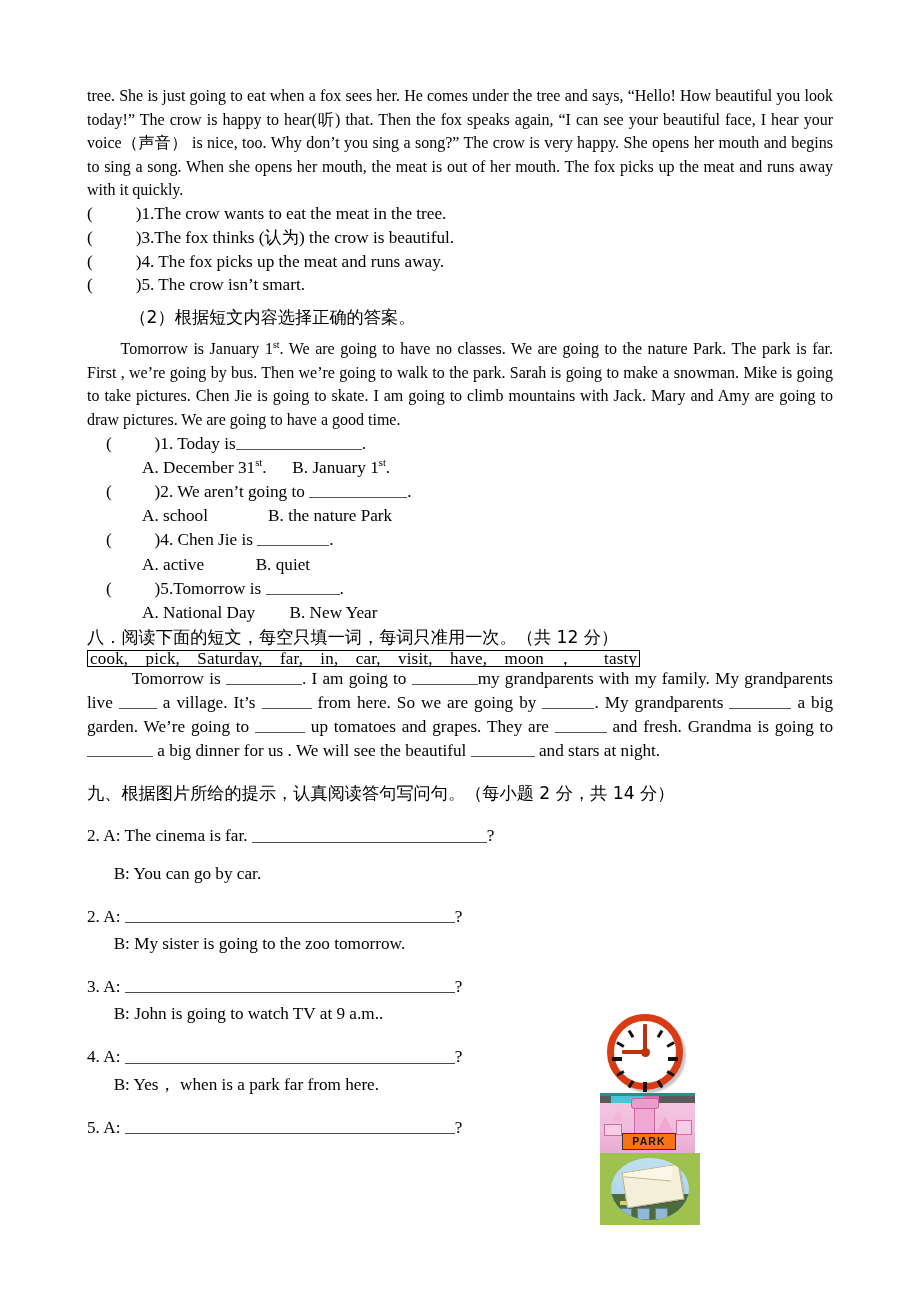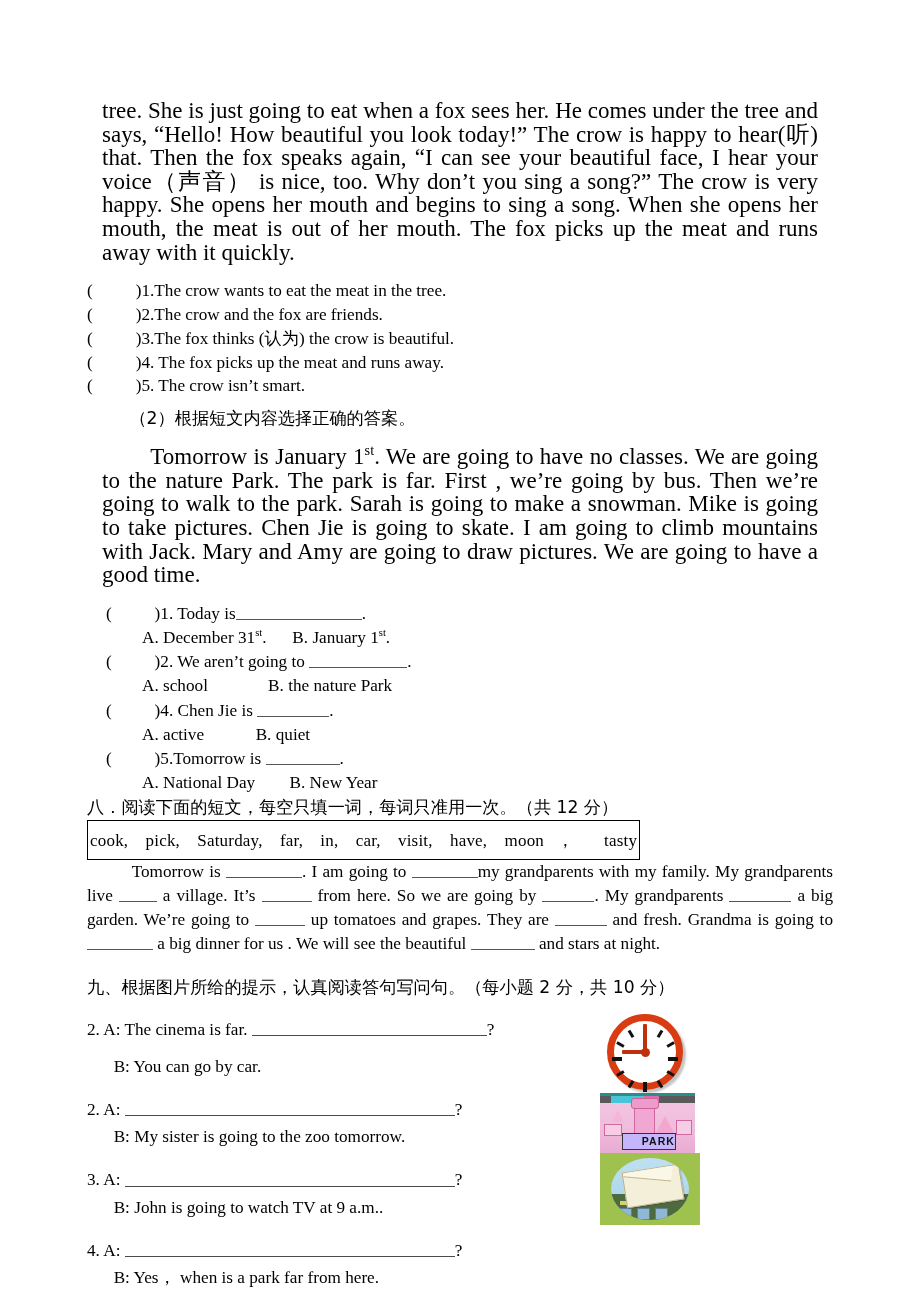--- a/index.html
+++ b/index.html
@@ -15,25 +15,25 @@
     color: #000000;
     overflow: hidden;
   }
   .page {
     position: absolute;
     left: 87px;
     top: 84px;
     width: 746px;
   }
   .para {
-    font-size: 23px;
+    font-size: 16px;
     line-height: 23.6px;
     text-align: justify;
     text-justify: inter-word;
-    margin: 15px;
+    margin: 0;
   }
   .para-indent {
     text-indent: 2.1em;
   }
   .sup {
     font-size: 0.62em;
     vertical-align: super;
     line-height: 0;
   }
   .tf-line {
@@ -69,21 +69,21 @@
   }
   .sect-head {
     font-size: 17.2px;
     line-height: 24px;
     margin: 0;
   }
   .wordbank {
     border: 1px solid #000;
     box-sizing: border-box;
     width: 553px;
-    height: 40px;
+    height: 17px;
     display: flex;
     align-items: center;
     font-size: 17px;
     letter-spacing: 0.2px;
     padding: 4px 2px;
     margin-top: 1px;
     white-space: nowrap;
     overflow: hidden;
   }
   .wordbank-inner {
@@ -251,27 +251,27 @@
     position: absolute;
     left: 4px; top: 28px;
     width: 16px; height: 10px;
     background: #f7cde6;
     border: 1px solid #cf6aa0;
   }
   .park-sign {
     position: absolute;
     left: 22px; bottom: 3px;
     width: 52px; height: 15px;
-    background: #c4b5fd;
+    background: #f97316;
     border: 1px solid #333;
     font-family: "Liberation Sans", sans-serif;
     font-size: 10.5px;
     font-weight: bold;
     letter-spacing: 1.1px;
-    text-align: right;
+    text-align: center;
     line-height: 14px;
     color: #111;
   }
   .pic-post {
     position: relative;
     width: 100px;
     height: 72px;
     background: #9fc24e;
     overflow: hidden;
   }
@@ -329,21 +329,20 @@
   }
 </style>
 </head>
 <body>
 
 <div class="page">
 
   <p class="para">tree. She is just going to eat when a fox sees her. He comes under the tree and says, “Hello! How beautiful you look today!” The crow is happy to hear(听) that. Then the fox speaks again, “I can see your beautiful face, I hear your voice（声音） is nice, too. Why don’t you sing a song?” The crow is very happy. She opens her mouth and begins to sing a song. When she opens her mouth, the meat is out of her mouth. The fox picks up the meat and runs away with it quickly.</p>
 
   <p class="tf-line">(          )1.The crow wants to eat the meat in the tree.</p>
-  <p class="tf-line">(          )2.The crow and the fox are friends.</p>
   <p class="tf-line">(          )3.The fox thinks (认为) the crow is beautiful.</p>
   <p class="tf-line">(          )4. The fox picks up the meat and runs away.</p>
   <p class="tf-line">(          )5. The crow isn’t smart.</p>
 
   <p class="sub-head cn">（2）根据短文内容选择正确的答案。</p>
 
   <p class="para para-indent"><span>Tomorrow is January 1</span><span class="sup">st</span><span>. We are going to have no classes. We are going to the nature Park. The park is far. First , we’re going by bus. Then we’re going to walk to the park. Sarah is going to make a snowman. Mike is going to take pictures. Chen Jie is going to skate. I am going to climb mountains with Jack. Mary and Amy are going to draw pictures. We are going to have a good time.</span></p>
 
   <p class="mc-q"><span>(          )1. Today is</span><span class="bl" style="width:126px"></span><span>.</span></p>
   <p class="mc-opts"><span>A. December 31</span><span class="sup">st</span><span>.</span><span>      </span><span>B. January 1</span><span class="sup">st</span><span>.</span></p>
@@ -359,21 +358,21 @@
   <p class="mc-opts"><span>A. National Day</span><span>        </span><span>B. New Year</span></p>
 
   <p class="sect-head cn">八．阅读下面的短文，每空只填一词，每词只准用一次。（共 12 分）</p>
 
   <div class="wordbank">
     <span class="wordbank-inner"><span>cook,</span> <span>pick,</span> <span>Saturday,</span> <span>far,</span> <span>in,</span> <span>car,</span> <span>visit,</span> <span>have,</span> <span>moon，</span> <span>tasty</span></span>
   </div>
 
   <p class="cloze"><span>Tomorrow is </span><span class="bl" style="width:76px"></span><span>. I am going to </span><span class="bl" style="width:66px"></span><span>my grandparents with my family. My grandparents live </span><span class="bl" style="width:38px"></span><span> a village. It’s </span><span class="bl" style="width:50px"></span><span> from here. So we are going by </span><span class="bl" style="width:52px"></span><span>. My grandparents </span><span class="bl" style="width:62px"></span><span> a big garden. We’re going to </span><span class="bl" style="width:50px"></span><span> up tomatoes and grapes. They are </span><span class="bl" style="width:52px"></span><span> and fresh. Grandma is going to </span><span class="bl" style="width:66px"></span><span> a big dinner for us . We will see the beautiful </span><span class="bl" style="width:64px"></span><span> and stars at night.</span></p>
 
-  <p class="sect-head cn" style="margin-top:19px">九、根据图片所给的提示，认真阅读答句写问句。（每小题 2 分，共 10 分）</p>
+  <p class="sect-head cn" style="margin-top:19px">九、根据图片所给的提示，认真阅读答句写问句。（每小题 2 分，共 14 分）</p>
 
   <p class="qa-num" style="margin-top:20px"><span>2. A: The cinema is far.</span> <span class="blank-long" style="width:235px"></span><span>?</span></p>
   <p class="qa-ans" style="margin-top:15px">B: You can go by car.</p>
 
   <p class="qa-num" style="margin-top:21px"><span>2. A:</span> <span class="blank-long" style="width:330px"></span><span>?</span></p>
   <p class="qa-ans" style="margin-top:5px">B: My sister is going to the zoo tomorrow.</p>
 
   <p class="qa-num" style="margin-top:21px"><span>3. A:</span> <span class="blank-long" style="width:330px"></span><span>?</span></p>
   <p class="qa-ans" style="margin-top:5px">B: John is going to watch TV at 9 a.m..</p>
 

